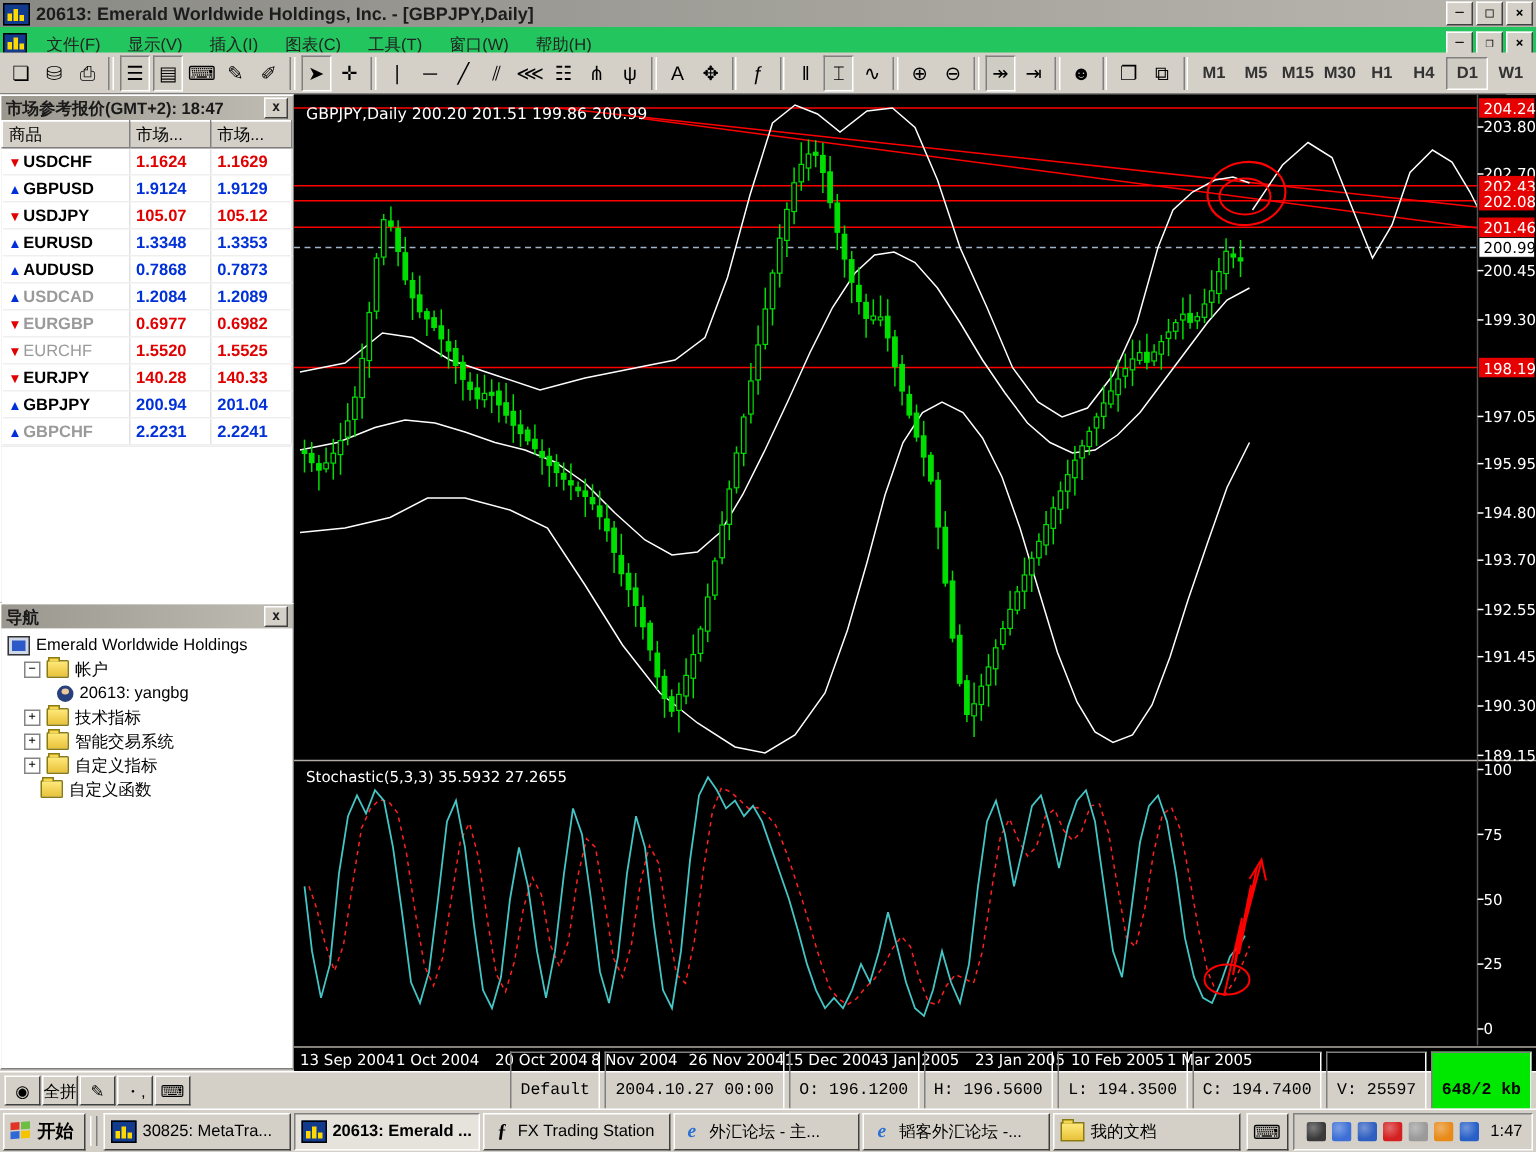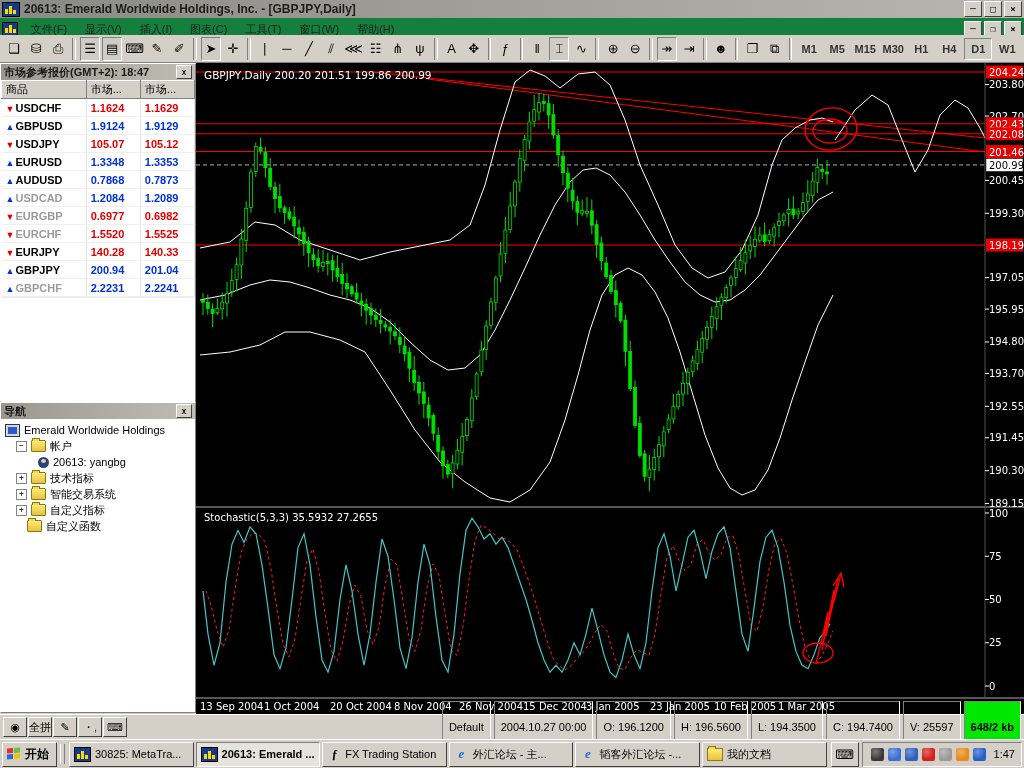--- a/index.html
+++ b/index.html
@@ -13,21 +13,21 @@
   #titlebar .title{font-weight:bold;color:#1c1c1c;font-size:12px;margin-left:4px;white-space:nowrap;}
   .winbtn{width:16px;height:14px;margin-left:2px;display:flex;align-items:center;justify-content:center;
     font-size:9px;font-weight:bold;line-height:1;font-family:"DejaVu Sans Mono",monospace;}
   .caption-btns{margin-left:auto;display:flex;}
   .mt-ico{width:16px;height:13px;background:#123a8d;border:1px solid #000;position:relative;flex:none;}
   .mt-ico i{position:absolute;bottom:2px;width:3px;background:#ffd800;}
   .mt-ico i:nth-child(1){left:2px;height:5px;}
   .mt-ico i:nth-child(2){left:6px;height:8px;}
   .mt-ico i:nth-child(3){left:10px;height:4px;}
   
-  #menubar{position:absolute;left:0;top:18px;width:1024px;height:17px;background:#15803d;
+  #menubar{position:absolute;left:0;top:18px;width:1024px;height:17px;background:#22c55e;
     display:flex;align-items:center;border-bottom:1px solid #808080;box-sizing:border-box;padding:11px 2px;}
   #menubar .menu-item{padding:1px 9px;color:#222;}
   
   #toolbar{position:absolute;left:0;top:35px;width:1024px;height:28px;background:#d4d0c8;
     display:flex;align-items:center;padding:0 3px;box-sizing:border-box;border-bottom:1px solid #808080;}
   .tb-sep{width:2px;height:22px;margin:0 3px;border-left:1px solid #808080;border-right:1px solid #fff;}
   .tb-btn{width:23px;height:22px;margin:0 1px;display:flex;align-items:center;justify-content:center;
     font-size:13px;background:#d4d0c8;border:1px solid #d4d0c8;}
   .tb-btn.on{border-color:#808080 #ffffff #ffffff #808080;background:#cfccc3;}
   .tf-btn{min-width:26px;height:20px;margin:0 1px;display:flex;align-items:center;justify-content:center;
@@ -61,21 +61,21 @@
   .user-ico{width:11px;height:11px;border-radius:50%;background:#28407c;margin-right:4px;flex:none;position:relative;}
   .user-ico:before{content:"";position:absolute;top:2px;left:3px;width:5px;height:4px;border-radius:50%;background:#f0c8a0;}
   
   #chart{position:absolute;left:196px;top:63px;width:808px;height:651px;background:#000;}
   
   #statusbar{position:absolute;left:0;top:714px;width:1024px;height:25px;background:#d4d0c8;
     display:flex;align-items:center;padding:0 3px;box-sizing:border-box;border-top:1px solid #fff;}
   .ime{display:flex;align-items:center;height:20px;margin-right:4px;}
   .ime .ib{width:22px;height:18px;display:flex;align-items:center;justify-content:center;margin-right:1px;font-size:11px;}
   .sfield{height:18px;display:flex;align-items:center;padding:16px 6px;margin-left:3px;font-size:11px;
-    border:1px solid;border-color:#808080 #fff #fff #808080;white-space:nowrap;}
+    border:1px solid;border-color:#808080 #fff #fff #808080;white-space:nowrap;font-family:Liberation Mono, monospace;}
   .sfield.kb{background:#00e800;font-weight:bold;}
   
   #taskbar{position:absolute;left:0;top:739px;width:1024px;height:29px;background:#d4d0c8;border-top:1px solid #fff;
     display:flex;align-items:center;padding:0 2px;box-sizing:border-box;}
   #start-btn{height:23px;display:flex;align-items:center;padding:0 7px 0 4px;font-weight:bold;font-size:12px;}
   .winflag{width:14px;height:12px;display:grid;grid-template-columns:6px 6px;grid-template-rows:5px 5px;gap:1px;margin-right:4px;transform:skewY(-4deg);}
   .winflag i:nth-child(1){background:#e03426;}.winflag i:nth-child(2){background:#6fbe44;}
   .winflag i:nth-child(3){background:#2f69d8;}.winflag i:nth-child(4){background:#f5c400;}
   .grip{width:3px;height:20px;margin:0 3px;border-left:1px solid #fff;border-right:1px solid #808080;}
   .task{height:23px;flex:0 1 118px;display:flex;align-items:center;padding:0 4px;margin:0 1px;font-size:11px;white-space:nowrap;overflow:hidden;}
@@ -222,21 +222,21 @@
             <td><span class="arr" style="color: rgb(0, 48, 216);">▲</span><span style="font-weight: bold; color: rgb(154, 154, 154);">USDCAD</span></td>
             <td class="num" style="color: rgb(0, 48, 216);">1.2084</td>
             <td class="num" style="color: rgb(0, 48, 216);">1.2089</td>
           </tr>
           <tr>
             <td><span class="arr" style="color: rgb(224, 0, 0);">▼</span><span style="font-weight: bold; color: rgb(154, 154, 154);">EURGBP</span></td>
             <td class="num" style="color: rgb(224, 0, 0);">0.6977</td>
             <td class="num" style="color: rgb(224, 0, 0);">0.6982</td>
           </tr>
           <tr>
-            <td><span class="arr" style="color: rgb(224, 0, 0);">▼</span><span style="font-weight: bold; color: rgb(154, 154, 154); text-align: right;">EURCHF</span></td>
+            <td><span class="arr" style="color: rgb(224, 0, 0);">▼</span><span style="font-weight: normal; color: rgb(154, 154, 154); text-align: right;">EURCHF</span></td>
             <td class="num" style="color: rgb(224, 0, 0);">1.5520</td>
             <td class="num" style="color: rgb(224, 0, 0);">1.5525</td>
           </tr>
           <tr>
             <td><span class="arr" style="color: rgb(224, 0, 0);">▼</span><span style="font-weight: bold;">EURJPY</span></td>
             <td class="num" style="color: rgb(224, 0, 0);">140.28</td>
             <td class="num" style="color: rgb(224, 0, 0);">140.33</td>
           </tr>
           <tr>
             <td><span class="arr" style="color: rgb(0, 48, 216);">▲</span><span style="font-weight: bold;">GBPJPY</span></td>

